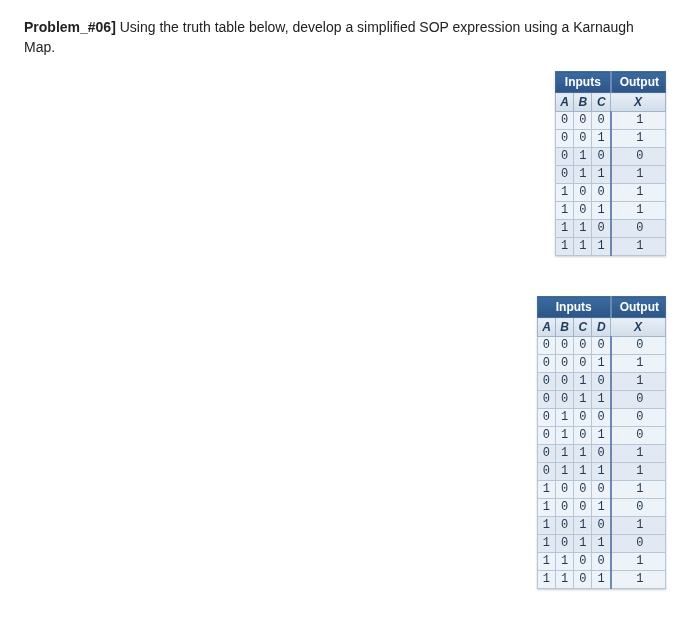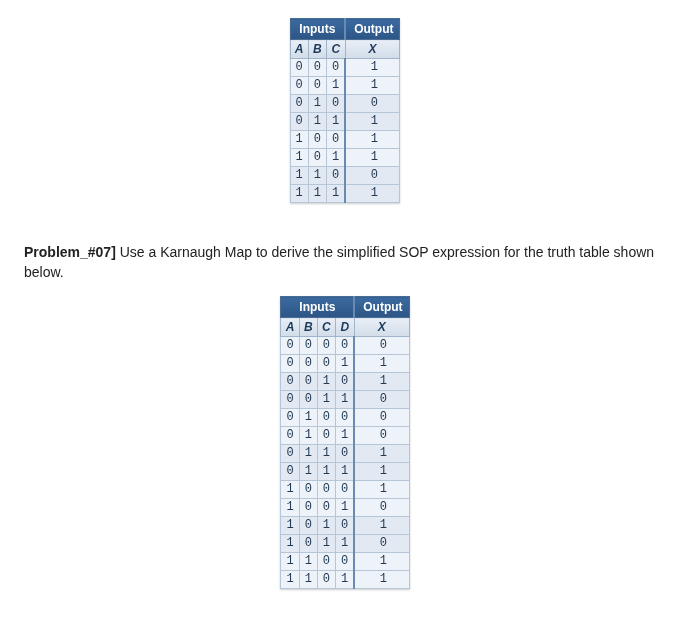--- a/index.html
+++ b/index.html
@@ -9,21 +9,21 @@
       color: #222;
       background: #fff;
       width: 690px;
       padding: 18px 24px;
     }
     .problem-block { margin-bottom: 40px; }
     .problem-text { margin-bottom: 14px; line-height: 1.4; }
     .problem-text .problem-label { font-weight: bold; }
     .truth-table-wrap {
       display: flex;
-      justify-content: center;
+      justify-content: flex-end;
     }
     .truth-table {
       border: 1px solid #5a7ca6;
       border-collapse: collapse;
       font-size: 12px;
       box-shadow: 0 1px 2px rgba(0,0,0,0.2);
     }
     .truth-table th {
       background: linear-gradient(#3b6aa0, #2d5586);
       color: #fff;
@@ -53,20 +53,23 @@
     .truth-table tbody tr:nth-child(4n+3) td,
     .truth-table tbody tr:nth-child(4n+4) td {
       background: #e2e9f2;
     }
     .truth-table .sep { border-left: 2px solid #6a8bb0; padding-left: 8px; }
   </style>
 </head>
 <body>
 
 <div class="problem-block">
+  <p class="problem-text">
+    <span class="problem-label">Problem_#06]</span><span> Using the truth table below, develop a simplified SOP expression using a Karnaugh Map.</span>
+  </p>
   <div class="truth-table-wrap">
     <table class="truth-table">
       <thead>
         <tr>
           <th colspan="3">Inputs</th>
           <th class="sep">Output</th>
         </tr>
         <tr class="subhead">
           <td>A</td>
           <td>B</td>
@@ -122,23 +125,20 @@
             <td>1</td>
             <td>1</td>
             <td class="sep">1</td>
           </tr>
         </tbody>
     </table>
   </div>
 </div>
 
 <div class="problem-block">
-  <p class="problem-text">
-    <span class="problem-label">Problem_#07]</span><span>  Use a Karnaugh Map to derive the simplified SOP expression for the truth table shown below.</span>
-  </p>
   <div class="truth-table-wrap">
     <table class="truth-table">
       <thead>
         <tr>
           <th colspan="4">Inputs</th>
           <th class="sep">Output</th>
         </tr>
         <tr class="subhead">
           <td>A</td>
           <td>B</td>

